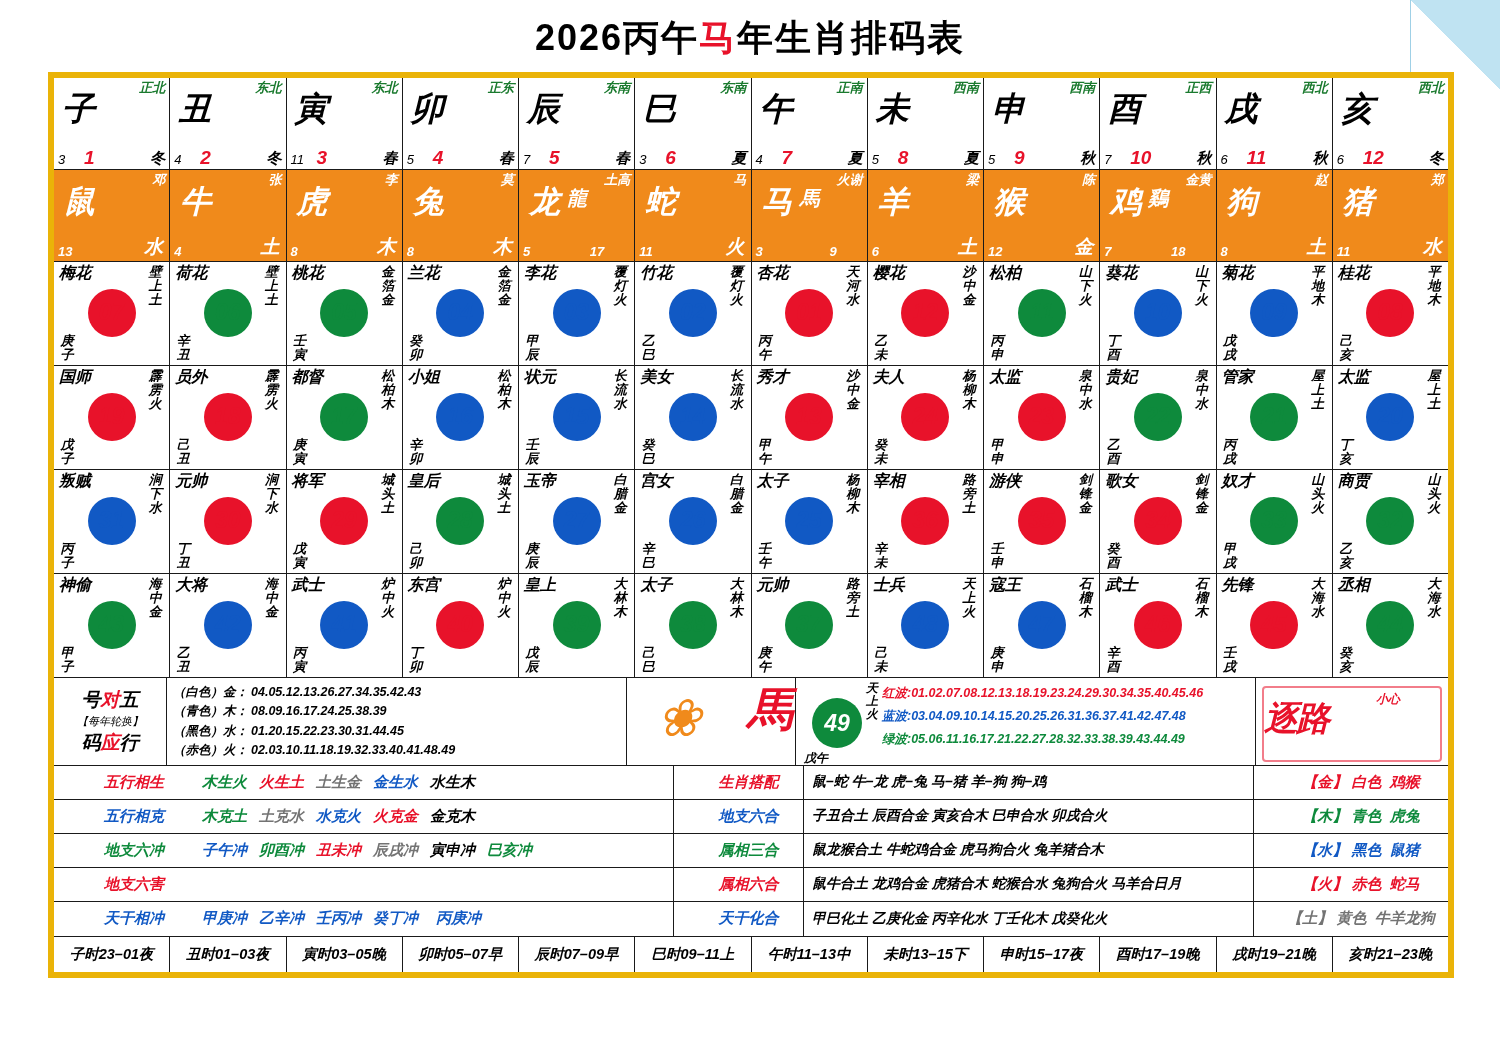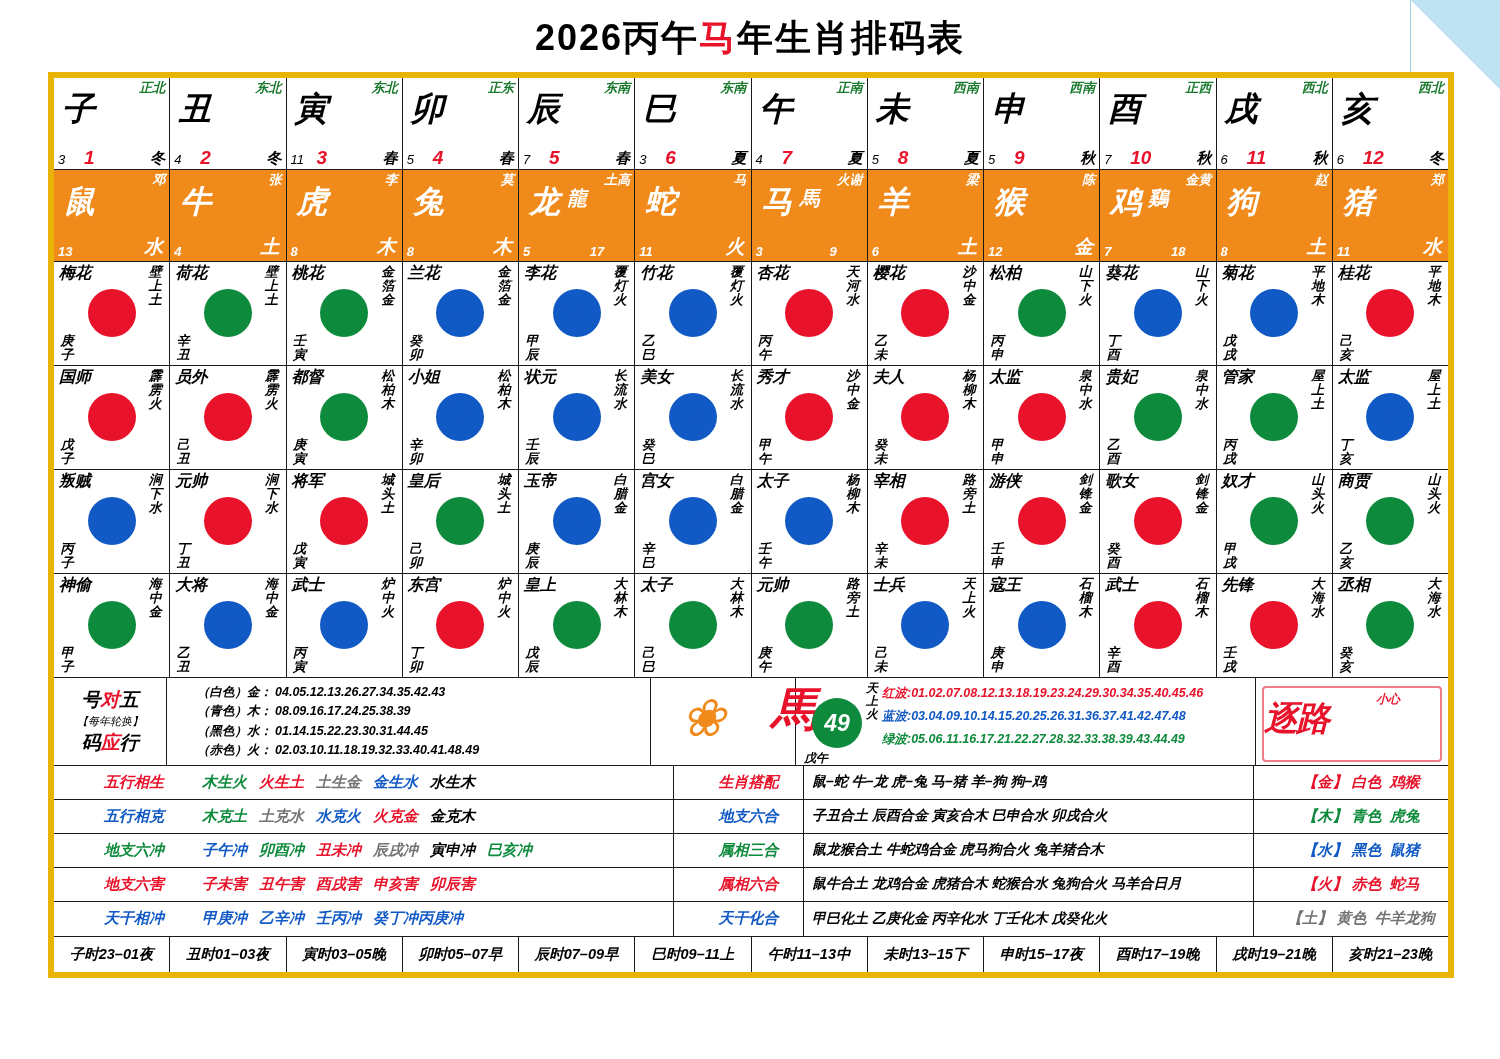--- a/index.html
+++ b/index.html
@@ -118,21 +118,21 @@
   .strip-left{
     width:113px; border-right:1px solid #1a1a1a; padding:6px 2px;
     text-align:center; display:flex; flex-direction:column; justify-content:center; gap:1px;
   }
   .strip-left .l1{ font-size:19px; font-weight:bold; color:#000; }
   .strip-left .l1 .r{ color:#e8122a; }
   .strip-left .l2{ font-size:11px; color:#000; }
   .strip-left .l3{ font-size:19px; font-weight:bold; color:#000; }
   .strip-left .l3 .r{ color:#e8122a; }
 
-  .strip-mid{ width:460px; border-right:1px solid #1a1a1a; padding:5px 4px 4px 6px;margin-left:24px; }
+  .strip-mid{ width:460px; border-right:1px solid #1a1a1a; padding:5px 4px 4px 6px; }
   .strip-mid .line{ font-size:12.5px; font-weight:bold; color:#000; line-height:1.55; white-space:nowrap; }
   .strip-mid .line .lbl{ display:inline-block; width:78px; }
   .c-gold{ color:#000; }
   .c-qing{ color:#0b7a3b; }
   .c-hei{ color:#000; }
   .c-chi{ color:#e8122a; }
   .c-huang{ color:#b58300; }
 
   .strip-logo{ flex:1; border-right:1px solid #1a1a1a; position:relative; }
   .bauhinia{
@@ -835,21 +835,21 @@
 
   <div class="strip">
     <div class="strip-left">
       <div class="l1"><span>号</span><span class="r">对</span><span>五</span></div>
       <div class="l2">【每年轮换】</div>
       <div class="l3"><span>码</span><span class="r">应</span><span>行</span></div>
     </div>
     <div class="strip-mid" id="element-list">
         <div class="line c-gold"><span class="lbl">（白色）金：</span><span>04.05.12.13.26.27.34.35.42.43</span></div>
         <div class="line c-qing"><span class="lbl">（青色）木：</span><span>08.09.16.17.24.25.38.39</span></div>
-        <div class="line c-hei"><span class="lbl">（黑色）水：</span><span>01.14.15.22.23.30.31.44.45</span></div>
+        <div class="line c-hei"><span class="lbl">（黑色）水：</span><span>01.20.15.22.23.30.31.44.45</span></div>
         <div class="line c-chi"><span class="lbl">（赤色）火：</span><span>02.03.10.11.18.19.32.33.40.41.48.49</span></div>
       </div>
     <div class="strip-logo">
       <div class="bauhinia">❀</div>
       <div class="horse-art"><span class="big">馬</span></div>
     </div>
     <div class="strip-wave">
       <div class="wave-ball-top">天上火</div>
       <div class="wave-ball">49</div>
       <div class="wave-ball-lbl">戊午</div>
@@ -875,25 +875,24 @@
         <div class="lrow">
           <span class="lkey blue">五行相克</span>
           <span class="lval"><span class="green" style="margin-right:12px">木克土</span><span class="gold" style="margin-right:12px">土克水</span><span class="blue" style="margin-right:12px">水克火</span><span class="red" style="margin-right:12px">火克金</span><span class="black" style="margin-right:12px">金克木</span></span>
         </div>
         <div class="lrow">
           <span class="lkey green">地支六冲</span>
           <span class="lval"><span class="blue" style="margin-right:12px">子午冲</span><span class="green" style="margin-right:12px">卯酉冲</span><span class="red" style="margin-right:12px">丑未冲</span><span class="gold" style="margin-right:12px">辰戌冲</span><span class="black" style="margin-right:12px">寅申冲</span><span class="green" style="margin-right:12px">巳亥冲</span></span>
         </div>
         <div class="lrow">
           <span class="lkey red">地支六害</span>
-          <span class="lval"><span class="red" style="margin-right:12px">子未害</span><span class="red" style="margin-right:12px">丑午害</span><span class="red" style="margin-right:12px">酉戌害</span><span class="red" style="margin-right:12px">申亥害</span><span class="red" style="margin-right:12px">卯辰害</span></span>
         </div>
         <div class="lrow">
           <span class="lkey blue">天干相冲</span>
-          <span class="lval"><span class="blue" style="margin-right:12px">甲庚冲</span><span class="blue" style="margin-right:12px">乙辛冲</span><span class="blue" style="margin-right:12px">壬丙冲</span><span class="blue" style="margin-right:0">癸丁冲</span><span class="blue" style="margin-right:0">丙庚冲</span></span>
+          <span class="lval"><span class="blue" style="margin-right:12px">甲庚冲</span><span class="blue" style="margin-right:12px">乙辛冲</span><span class="blue" style="margin-right:12px">壬丙冲</span><span class="blue" style="margin-right:18px">癸丁冲</span><span class="blue" style="margin-right:0">丙庚冲</span></span>
         </div>
       </div>
     <div class="lower-col" style="width:580px" id="lower-mid">
         <div class="lrow">
           <span class="mkey red">生肖搭配</span>
           <span class="mval">鼠–蛇 牛–龙 虎–兔 马–猪 羊–狗 狗–鸡</span>
         </div>
         <div class="lrow">
           <span class="mkey blue">地支六合</span>
           <span class="mval">子丑合土 辰酉合金 寅亥合木 巳申合水 卯戌合火</span>

